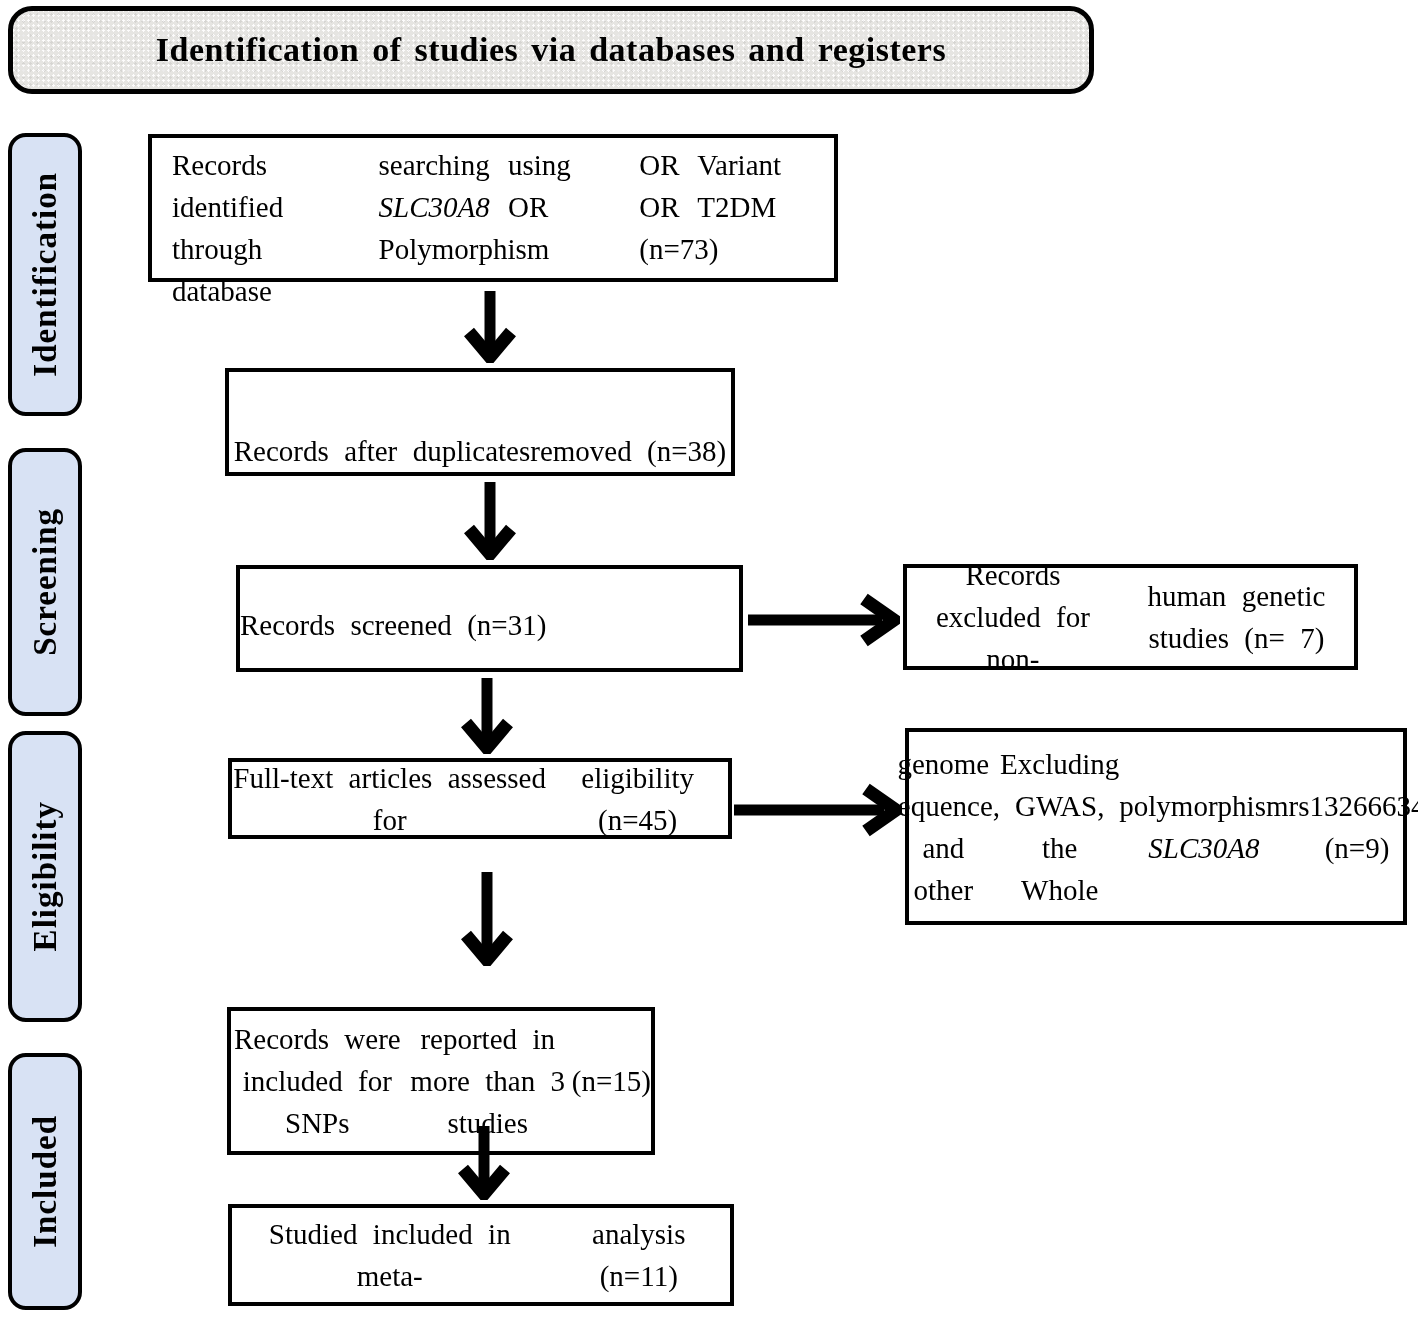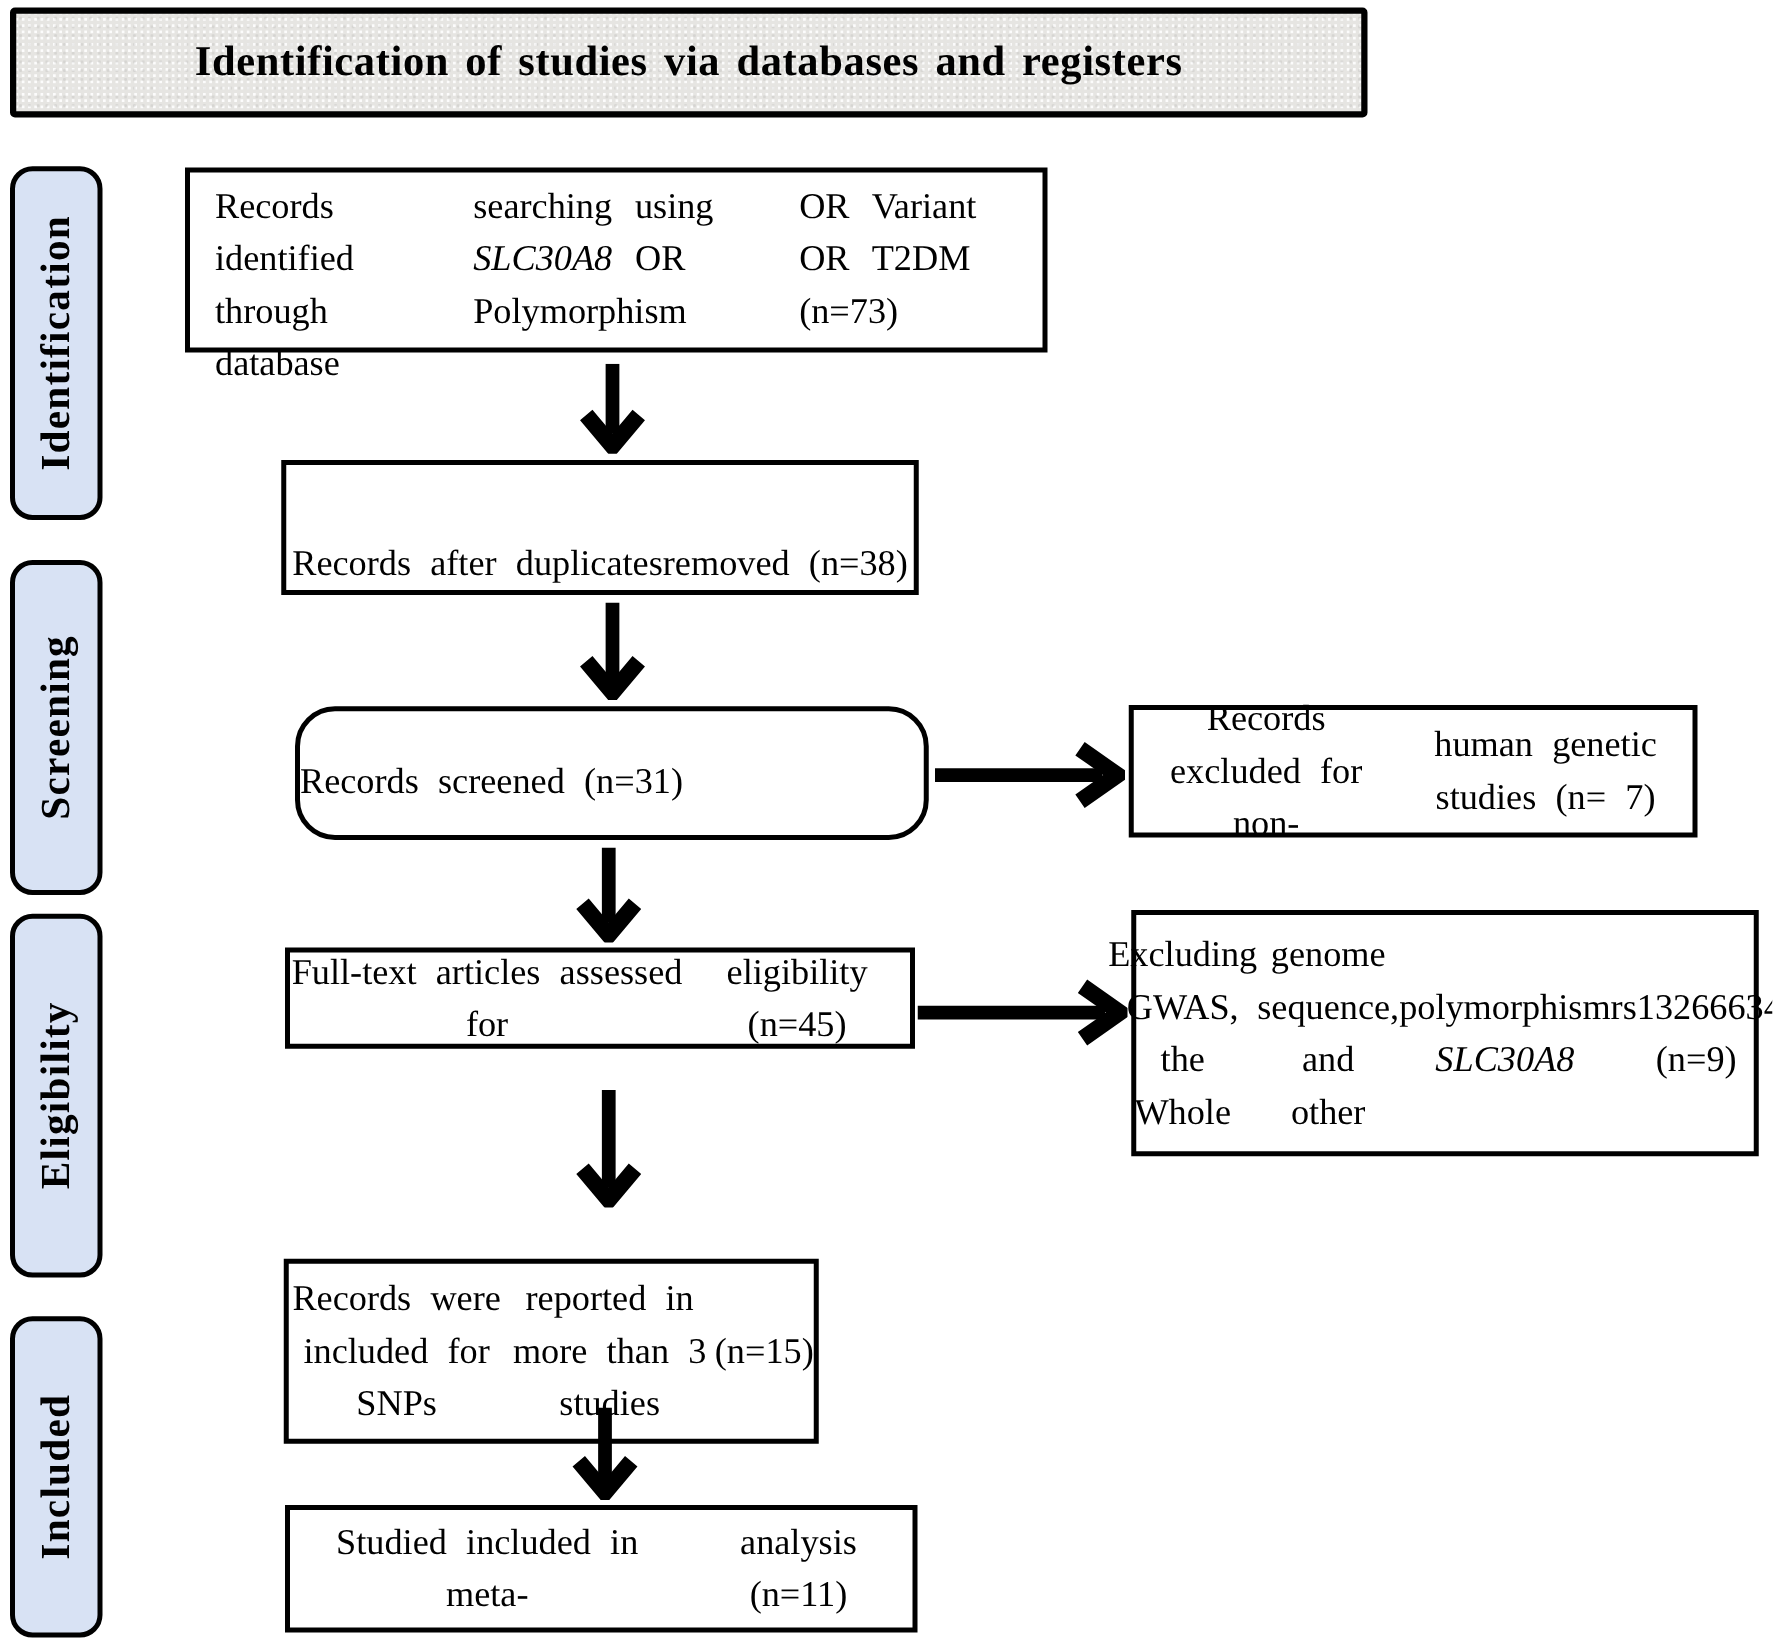--- a/index.html
+++ b/index.html
@@ -12,21 +12,21 @@
     color: #000000;
     overflow: hidden;
   }
 
   
   .header-banner {
     position: absolute;
     left: 8px; top: 6px;
     width: 1076px; height: 78px;
     border: 5px solid #000;
-    border-radius: 4px;
+    border-radius: 24px;
     background-color: #e6e5e2;
     background-image:
       radial-gradient(rgba(0,0,0,0.07) 1px, transparent 1.3px),
       radial-gradient(rgba(255,255,255,0.9) 1px, transparent 1.3px);
     background-size: 7px 7px, 5px 5px;
     background-position: 0 0, 3px 2px;
     display: flex; align-items: center; justify-content: center;
   }
   .header-banner .title {
     font-size: 34px; font-weight: bold; letter-spacing: 0.5px;
@@ -71,21 +71,21 @@
   .fbox .line { display: block; }
 
   .box-identified {
     left: 148px; top: 134px; width: 690px; height: 148px;
     align-items: flex-start; text-align: left;
     padding: 6px 14px 6px 20px;
     word-spacing: 0.38em;
   }
   .box-duplicates { left: 225px; top: 368px; width: 510px; height: 108px; align-items: flex-end; }
   .box-screened   { left: 236px; top: 565px; width: 507px; height: 107px;
-                    justify-content: flex-start; padding-top: 12px; border-radius: 32px; }
+                    justify-content: flex-start; padding-top: 12px; }
   .box-fulltext   { left: 228px; top: 758px; width: 504px; height: 81px; }
   .box-snps       { left: 227px; top: 1007px; width: 428px; height: 148px; }
   .box-meta       { left: 228px; top: 1204px; width: 506px; height: 102px; }
 
   .box-excl-nonhuman { left: 903px; top: 564px; width: 455px; height: 106px; }
   .box-excl-gwas     { left: 905px; top: 728px; width: 502px; height: 197px; }
 
   .gene { font-style: italic; text-align: right; }
 
   
@@ -132,22 +132,22 @@
     <span class="line">Records excluded for non-</span>
     <span class="line">human genetic studies (n= 7)</span>
   </div>
 
   <div class="fbox box-fulltext">
     <span class="line">Full-text articles assessed for</span>
     <span class="line">eligibility (n=45)</span>
   </div>
 
   <div class="fbox box-excl-gwas">
+    <span class="line">genome sequence, and other</span>
     <span class="line">Excluding GWAS, the Whole</span>
-    <span class="line">genome sequence, and other</span>
     <span class="line"><span>polymorphism </span><span class="gene">SLC30A8</span></span>
     <span class="line">rs13266634  (n=9)</span>
   </div>
 
   <div class="fbox box-snps">
     <span class="line">Records were included for SNPs</span>
     <span class="line">reported in more than 3 studies</span>
     <span class="line">(n=15)</span>
   </div>
 

